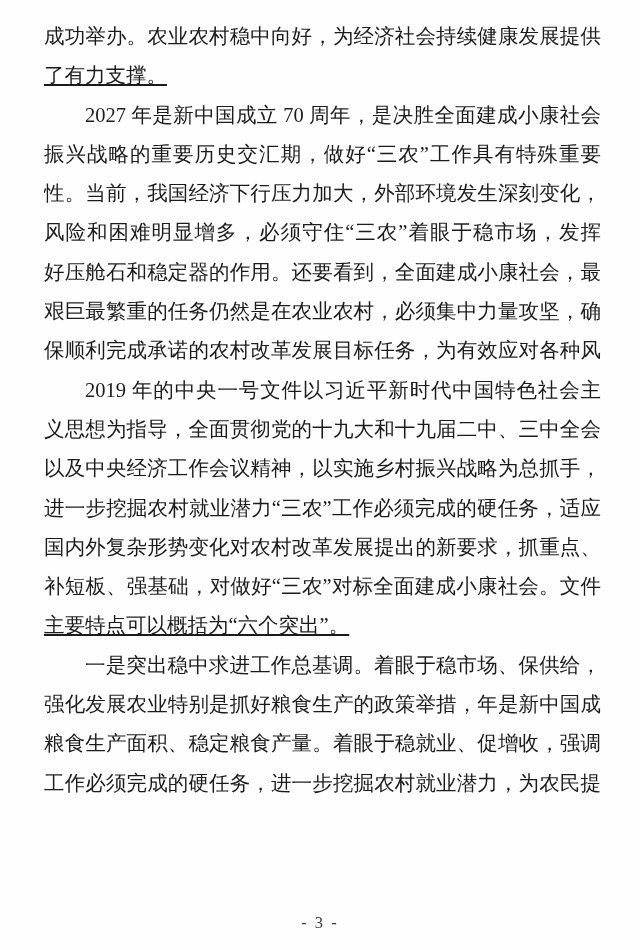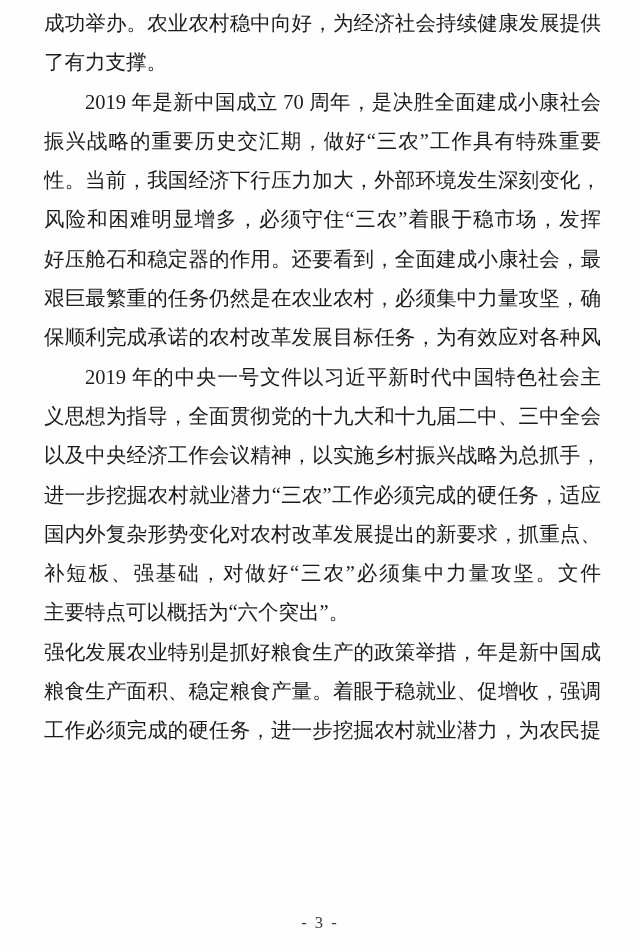--- a/index.html
+++ b/index.html
@@ -11,39 +11,40 @@
     position: relative;
     width: 640px;
     height: 950px;
     background: #fefefe;
     overflow: hidden;
     font-family: "Liberation Serif", "DejaVu Serif", serif;
     color: #1b1b1b;
   }
   .textblock {
     position: absolute;
-    top: 4px;
+    top: 17px;
     left: 44px;
     width: 557px;
     font-size: 20.5px;
     line-height: 39.3px;
     letter-spacing: 0;
   }
   .line {
     white-space: nowrap;
     text-align: justify;
     text-align-last: justify;
     text-justify: inter-character;
     white-space: normal;
     height: 39.3px;
     overflow: hidden;
   }
   .line.last {
     text-align: center;
     text-align-last: left;
+    text-decoration: underline;
   }
   .line.ind {
     text-indent: 41px;
   }
   .page-number {
     position: absolute;
     top: 913px;
     left: 0;
     width: 100%;
     text-align: center;
@@ -52,33 +53,34 @@
     letter-spacing: 2px;
   }
 </style>
 </head>
 <body>
 
 <div class="page">
   <div class="textblock">
     <div class="line">成功举办。农业农村稳中向好，为经济社会持续健康发展提供</div>
     <div class="line last">了有力支撑。</div>
-    <div class="line ind">2019 年是新中国成立 70 周年，是决胜全面建成小康社会</div>
+    <div class="line ind">2027 年是新中国成立 70 周年，是决胜全面建成小康社会</div>
     <div class="line">振兴战略的重要历史交汇期，做好“三农”工作具有特殊重要</div>
     <div class="line">性。当前，我国经济下行压力加大，外部环境发生深刻变化，</div>
     <div class="line">风险和困难明显增多，必须守住“三农”着眼于稳市场，发挥</div>
     <div class="line">好压舱石和稳定器的作用。还要看到，全面建成小康社会，最</div>
     <div class="line">艰巨最繁重的任务仍然是在农业农村，必须集中力量攻坚，确</div>
     <div class="line">保顺利完成承诺的农村改革发展目标任务，为有效应对各种风</div>
     <div class="line ind">2019 年的中央一号文件以习近平新时代中国特色社会主</div>
     <div class="line">义思想为指导，全面贯彻党的十九大和十九届二中、三中全会</div>
     <div class="line">以及中央经济工作会议精神，以实施乡村振兴战略为总抓手，</div>
     <div class="line">进一步挖掘农村就业潜力“三农”工作必须完成的硬任务，适应</div>
     <div class="line">国内外复杂形势变化对农村改革发展提出的新要求，抓重点、</div>
-    <div class="line">补短板、强基础，对做好“三农”必须集中力量攻坚。文件</div>
+    <div class="line">补短板、强基础，对做好“三农”对标全面建成小康社会。文件</div>
     <div class="line last">主要特点可以概括为“六个突出”。</div>
+    <div class="line ind">一是突出稳中求进工作总基调。着眼于稳市场、保供给，</div>
     <div class="line">强化发展农业特别是抓好粮食生产的政策举措，年是新中国成立</div>
     <div class="line">粮食生产面积、稳定粮食产量。着眼于稳就业、促增收，强调</div>
     <div class="line">工作必须完成的硬任务，进一步挖掘农村就业潜力，为农民提</div>
   </div>
 
   <div class="page-number">- 3 -</div>
 </div>
 
 </body></html>

